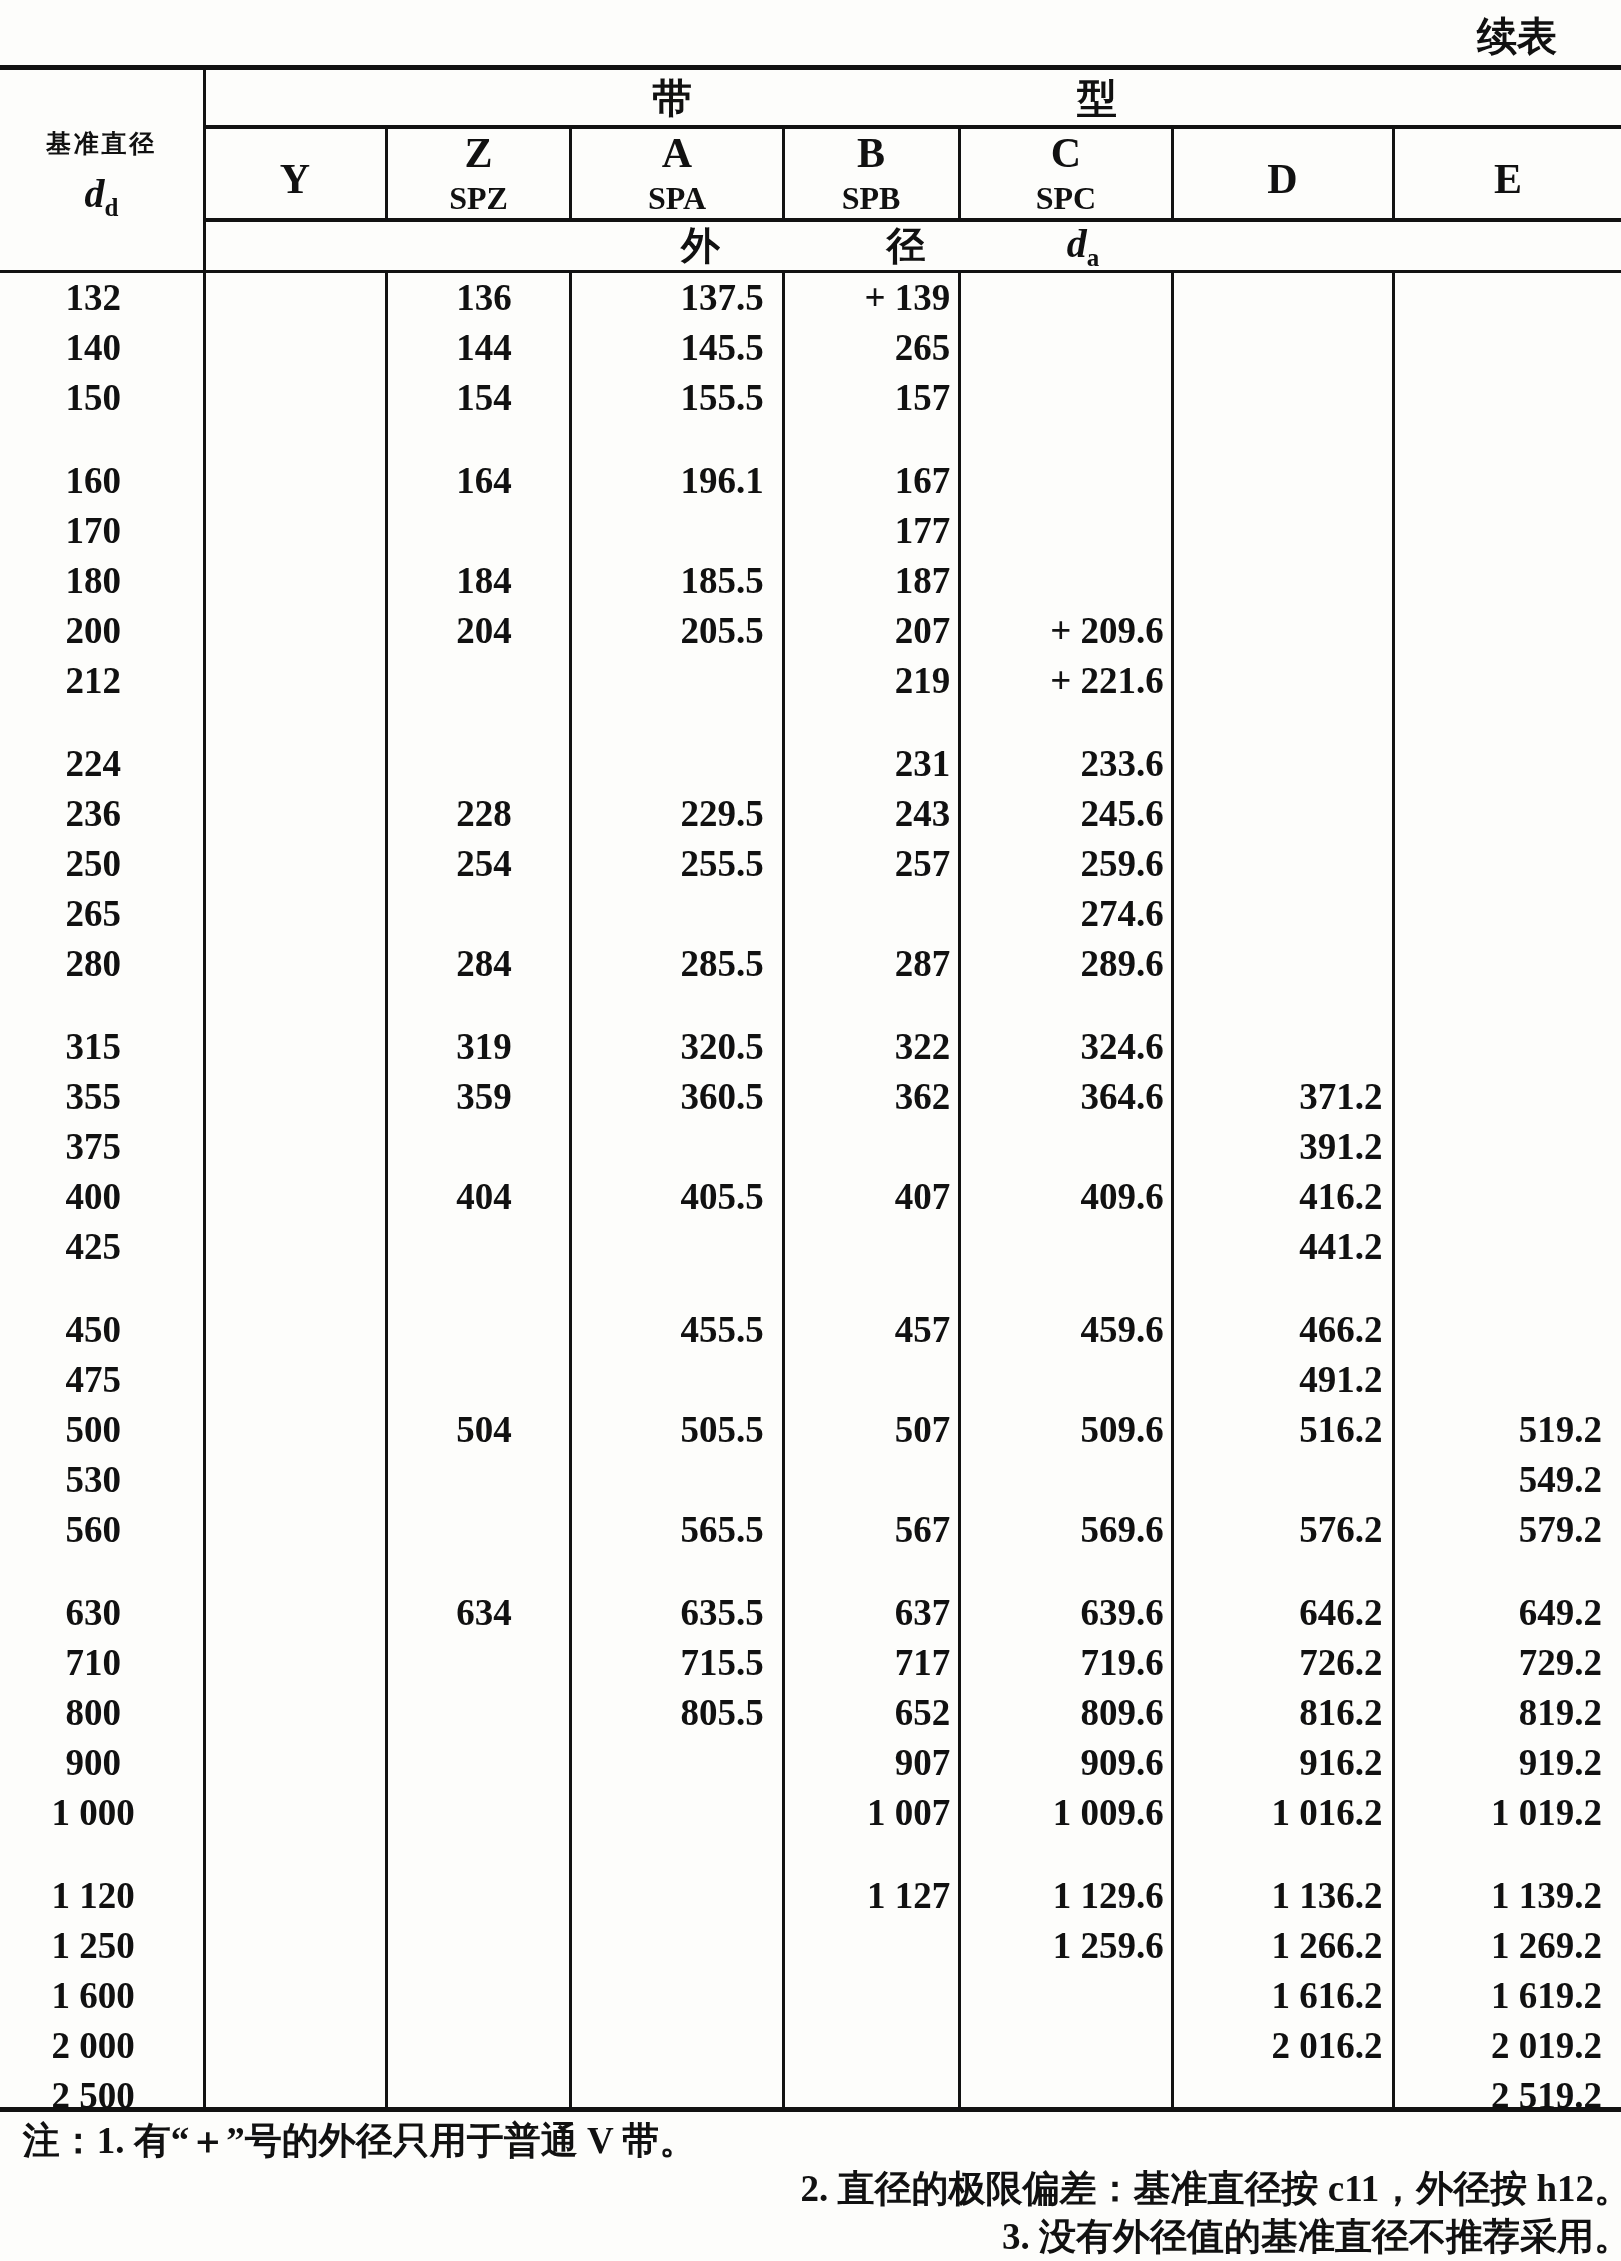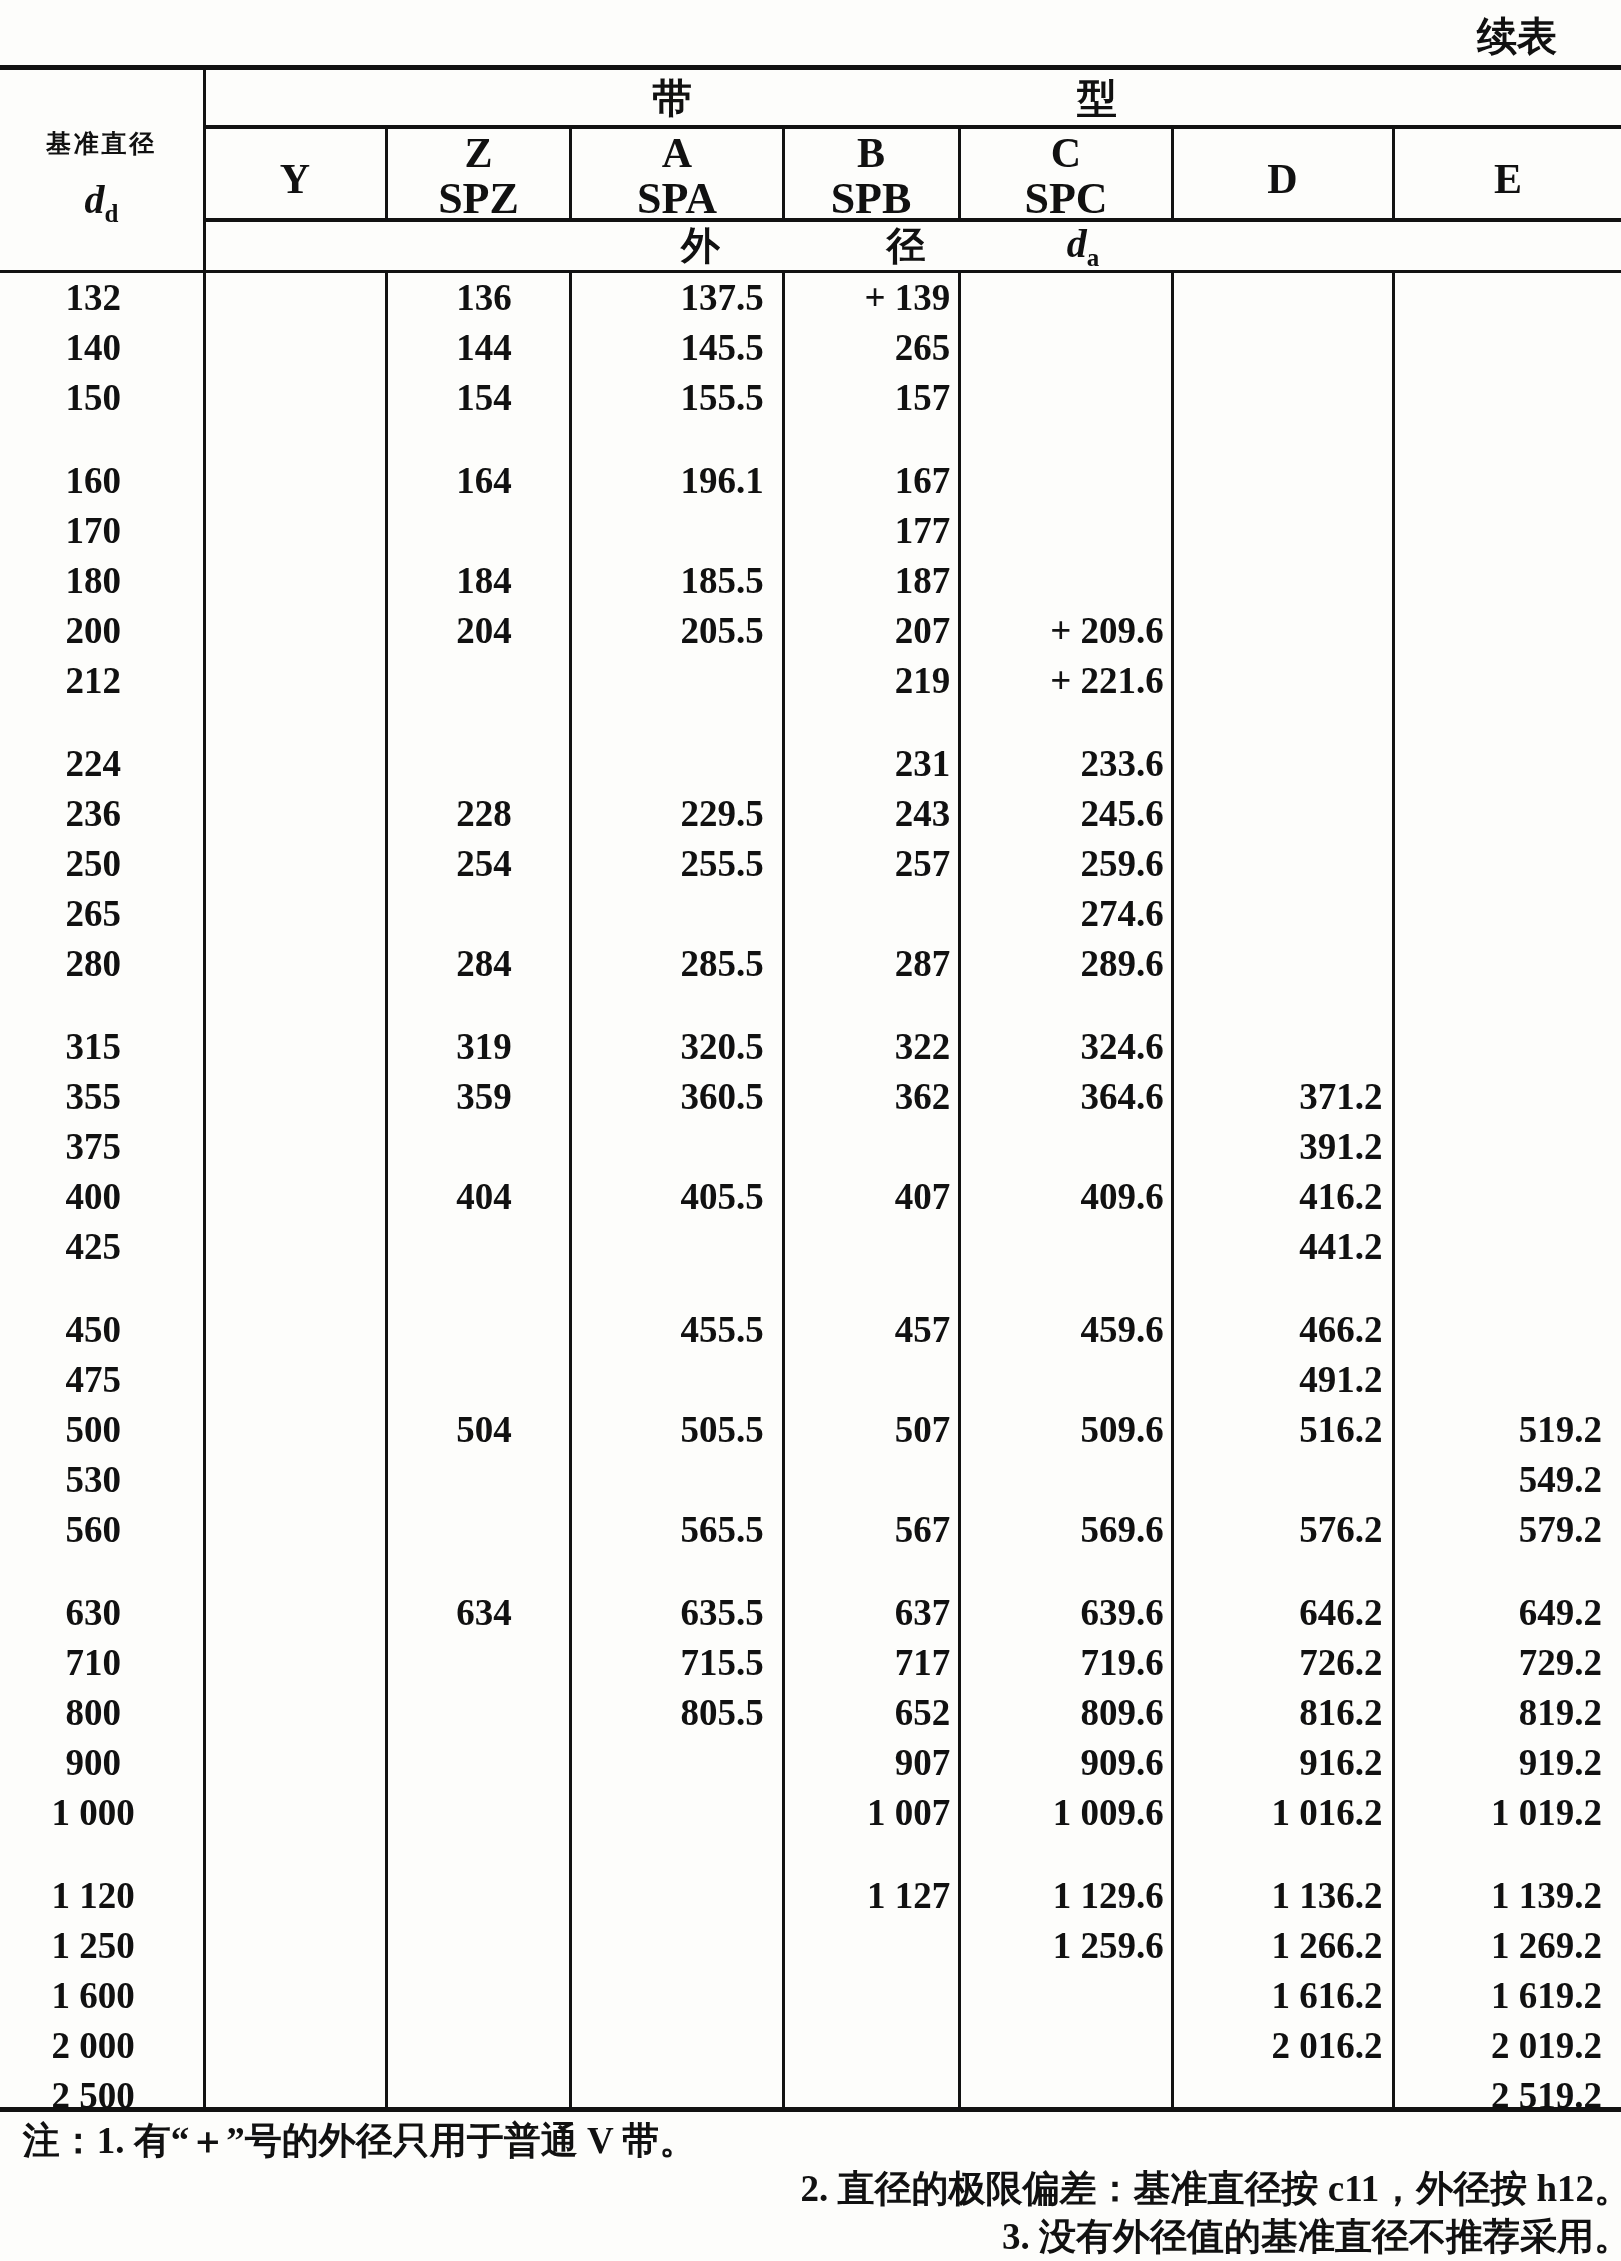--- a/index.html
+++ b/index.html
@@ -18,31 +18,31 @@
   .v-dd{left:203px;top:69px;height:2039px;}
   .vh{top:127px;height:91px;}
   .vd{top:272px;height:1835px;}
   .vx-y{left:385px;}.vx-z{left:569px;}.vx-a{left:782px;}
   .vx-b{left:958px;}.vx-c{left:1171px;}.vx-d{left:1392px;}
   
   .cont-label{position:absolute;left:1477px;top:9px;font-size:40px;font-weight:700;}
   .cell-dd{position:absolute;left:0;top:71px;width:203px;height:200px;
     display:flex;flex-direction:column;align-items:center;padding-top:48px;box-sizing:border-box;}
   .cell-dd .t1{line-height:50px;font-size:25px;font-weight:700;letter-spacing:2.7px;}
-  .cell-dd .t2{line-height:62px;font-size:40px;text-align:center;}
+  .cell-dd .t2{line-height:50px;font-size:40px;text-align:center;}
   .dsym i{font-size:40px;font-weight:700;}
   .dsym sub{font-size:25px;font-weight:700;}
   .cell-belt{position:absolute;left:205px;top:72px;width:1416px;height:51px;}
   .cell-belt span{position:absolute;top:50%;transform:translate(-50%,-50%);font-size:40px;font-weight:700;}
   .belt-1{left:33%;}
   .belt-2{left:63%;}
   .hcell{position:absolute;top:127px;height:91px;display:flex;flex-direction:column;
     align-items:center;box-sizing:border-box;}
   .hcell .hletter{line-height:52px;font-size:42px;font-weight:700;}
-  .hcell .hsp{line-height:39px;font-size:44px;font-weight:700;}
+  .hcell .hsp{line-height:39px;font-size:32px;font-weight:700;}
   .hcell.single{justify-content:center;padding-top:12.7px;}
   .hc-y{left:205px;width:180px;}
   .hc-z{left:388px;width:181px;}
   .hc-a{left:572px;width:210px;}
   .hc-b{left:784px;width:174px;}
   .hc-c{left:961px;width:210px;}
   .hc-d{left:1173px;width:219px;}
   .hc-e{left:1395px;width:226px;}
   .cell-od{position:absolute;left:205px;top:221px;width:1416px;height:50px;}
   .cell-od span{position:absolute;top:50%;transform:translate(-50%,-50%);font-size:39px;font-weight:700;}

